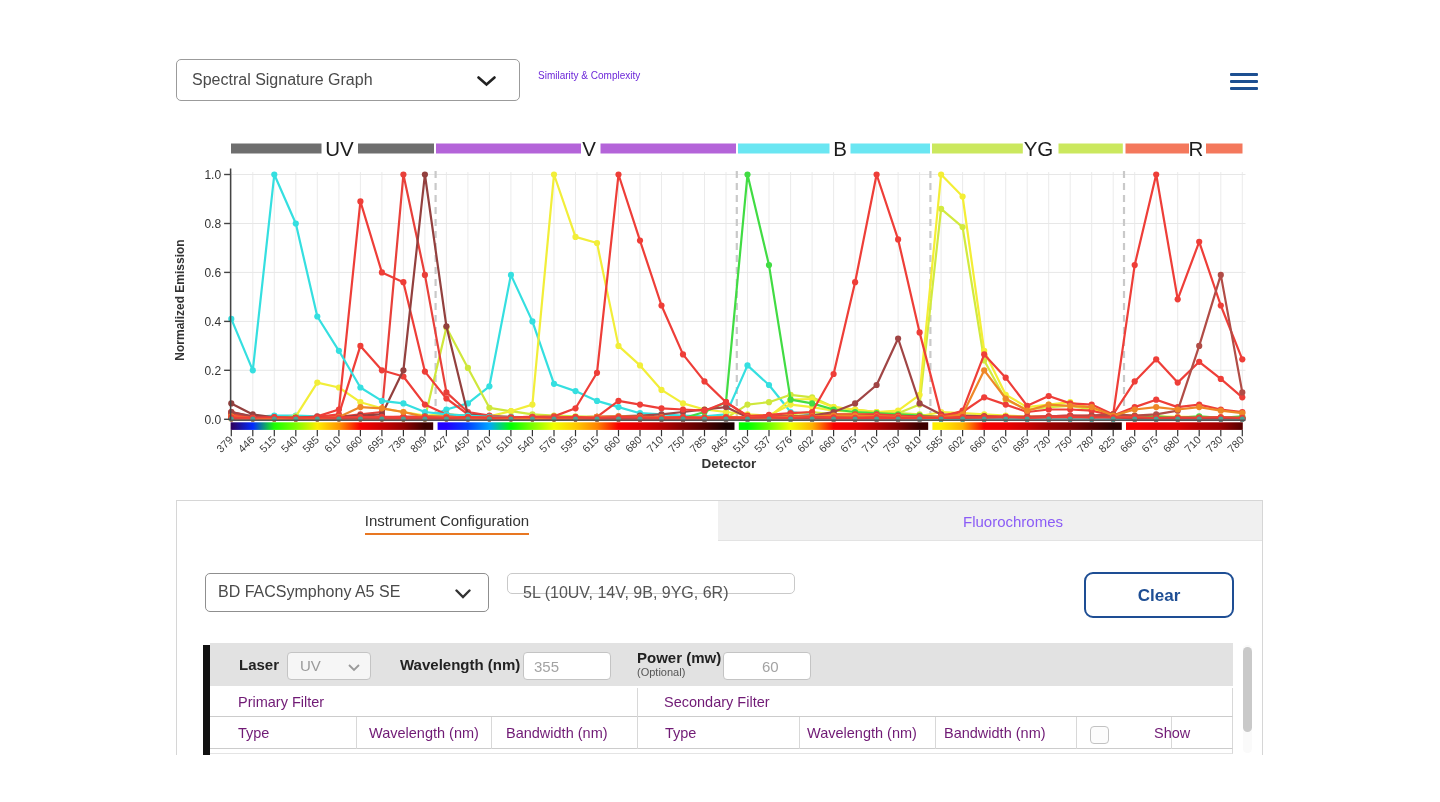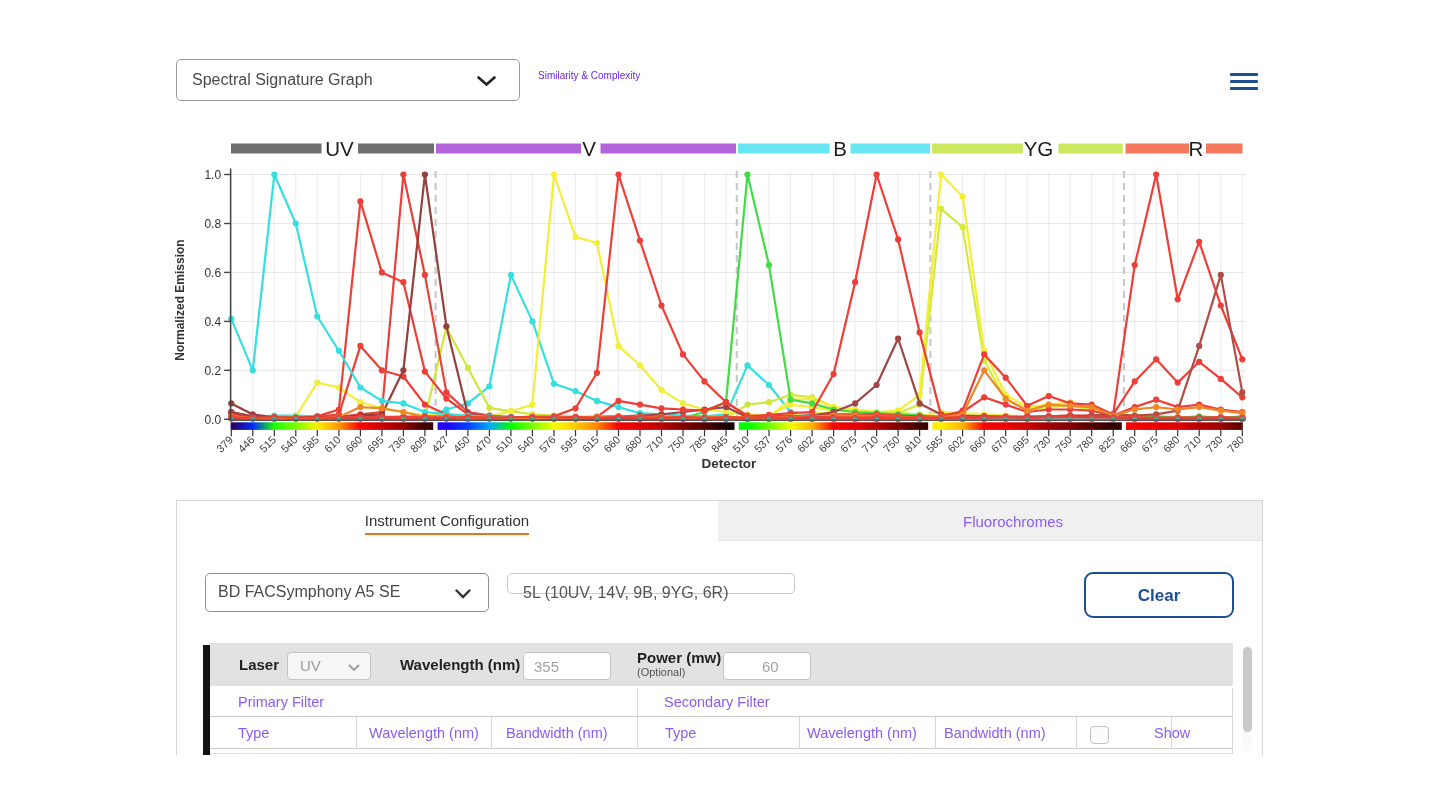--- a/index.html
+++ b/index.html
@@ -23,21 +23,21 @@
 .clearbtn { left:1084px; top:572px; width:150px; height:46px; border:2px solid #1e4e94; border-radius:9px; background:#fff; text-align:center; }
 .clearbtn span { display:inline-block; margin-top:12px; font-size:17px; font-weight:bold; color:#1e4e94; }
 .blackbar { left:203px; top:644.5px; width:7px; height:110px; background:#111; }
 .thead { left:210px; top:643px; width:1023px; height:43px; background:#e2e2e2; }
 .lbl { position:absolute; font-size:15px; font-weight:bold; color:#222; }
 .box { position:absolute; background:#fff; border:1px solid #c4c4c4; border-radius:4px; }
 .ph { position:absolute; font-size:15px; color:#a3a3a3; }
 .row2 { left:210px; top:687.5px; width:1023px; height:29px; background:#fff; border-bottom:1px solid #ccc; border-right:1px solid #d8d8d8; }
 .row3 { left:210px; top:716.5px; width:1023px; height:32.5px; background:#fff; border-bottom:1px solid #ccc; border-right:1px solid #d8d8d8; }
 .row4 { left:210px; top:749px; width:1023px; height:5px; background:#fff; border-bottom:1px solid #e4e4e4; border-right:1px solid #d8d8d8; }
-.cell { position:absolute; font-size:14.5px; color:#8b5cf6; }
+.cell { position:absolute; font-size:14.5px; color:#701a75; }
 .vline { position:absolute; width:1px; background:#d8d8d8; }
 .checkbox { position:absolute; left:880px; top:9px; width:19px; height:18px; border:1.5px solid #c2c2c2; border-radius:4px; background:#fcfcfc; }
 .sbtrack { left:1242.5px; top:645px; width:9.5px; height:108px; background:#fafafa; border-radius:5px; }
 .sbthumb { left:1242.5px; top:646.5px; width:9.5px; height:85px; background:#c9c9c9; border-radius:5px; }
 </style>
 </head>
 <body>
 <svg width="1440" height="490" viewBox="0 0 1440 490" style="position:absolute;left:0;top:0">
 <defs>
 <linearGradient id="g0" x1="0" y1="0" x2="1" y2="0">

